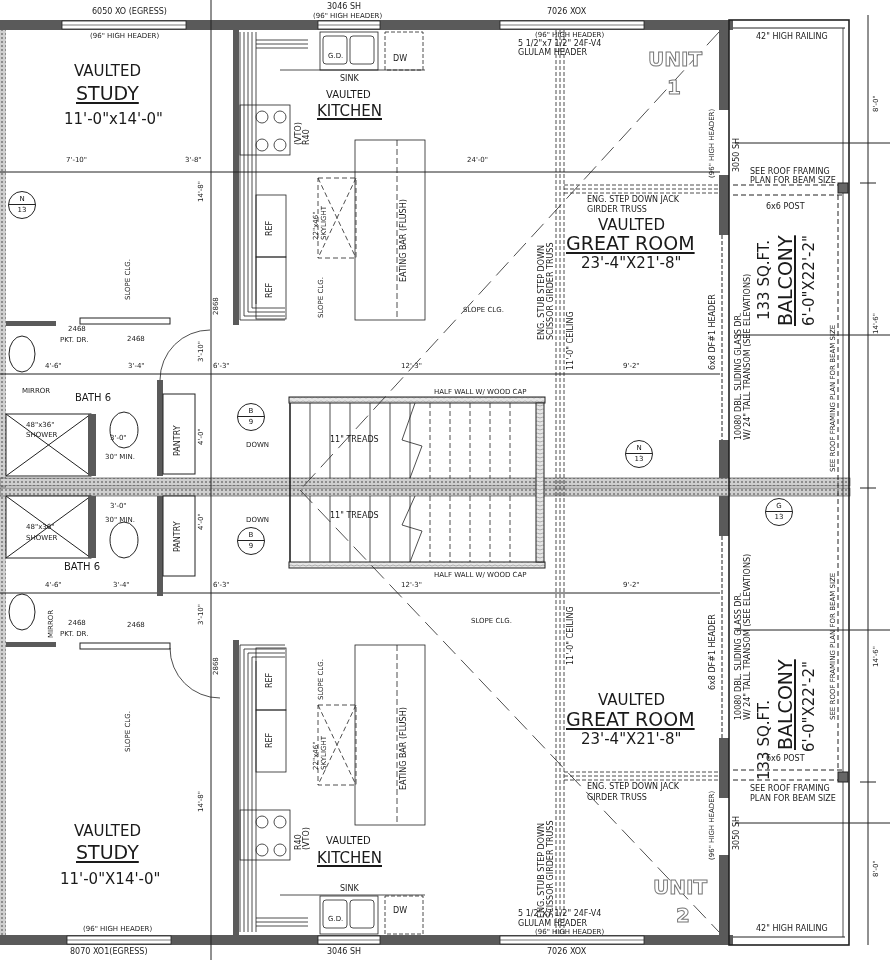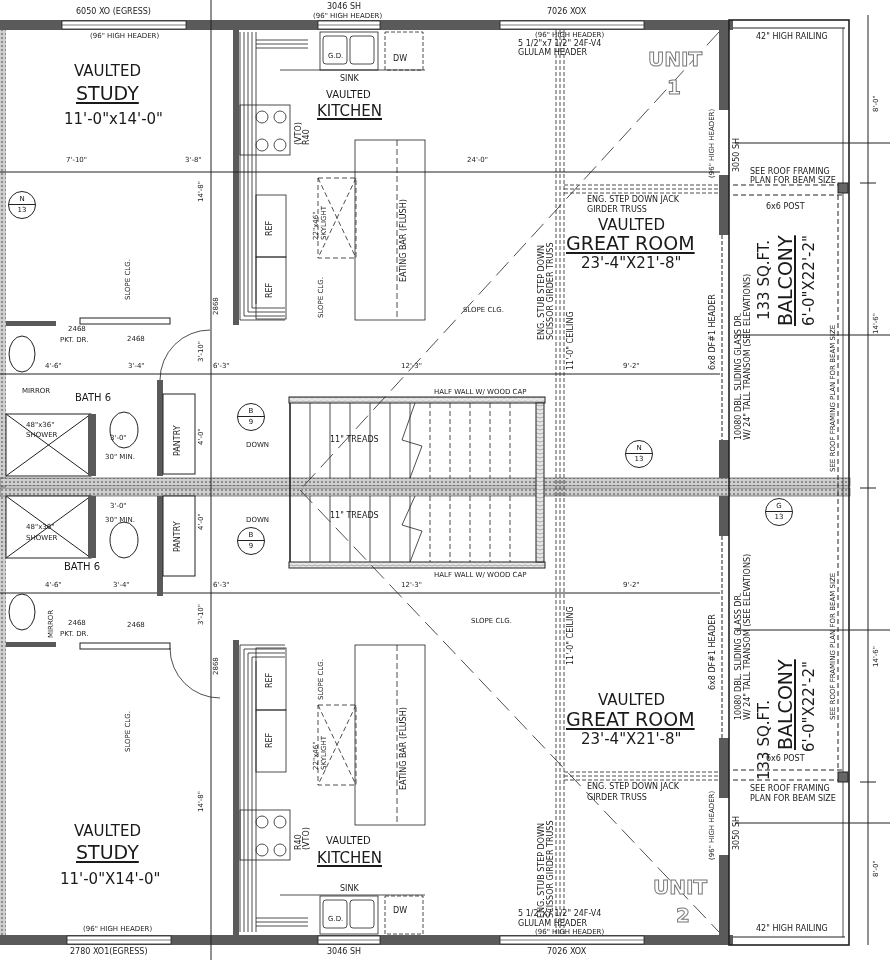--- a/index.html
+++ b/index.html
@@ -220,21 +220,21 @@
       <line x1="564" y1="776" x2="719" y2="776" stroke-dasharray="4 2"></line>
       <line x1="564" y1="780" x2="719" y2="780" stroke-dasharray="4 2"></line>
     </g>
 
     <line x1="719" y1="32" x2="300" y2="490" stroke-dasharray="18 8" stroke-width="0.8"></line>
     <line x1="300" y1="490" x2="719" y2="932" stroke-dasharray="18 8" stroke-width="0.8"></line>
   </g>
 </svg>
 
 
-<span class="t sm" style="left:76px;top:8px">6050 XO (EGRESS)</span>
+<span class="t sm" style="left:92px;top:8px">6050 XO (EGRESS)</span>
 <span class="t xs" style="left:90px;top:33px">(96" HIGH HEADER)</span>
 <span class="t sm" style="left:327px;top:3px">3046 SH</span>
 <span class="t xs" style="left:313px;top:13px">(96" HIGH HEADER)</span>
 <span class="t sm" style="left:547px;top:8px">7026 XOX</span>
 <span class="t xs" style="left:535px;top:32px">(96" HIGH HEADER)</span>
 <span class="t sm" style="left:518px;top:40px">5 1/2"x7 1/2" 24F-V4</span>
 <span class="t sm" style="left:518px;top:49px">GLULAM HEADER</span>
 <span class="t outline" style="left:648px;top:49px;font-size:20px">UNIT</span>
 <span class="t outline" style="left:667px;top:77px;font-size:20px">1</span>
 <span class="t xs v" style="left:709px;top:178px">(96" HIGH HEADER)</span>
@@ -384,21 +384,21 @@
 <span class="t sm v" style="left:733px;top:850px">3050 SH</span>
 <span class="t outline" style="left:653px;top:877px;font-size:20px">UNIT</span>
 <span class="t outline" style="left:676px;top:905px;font-size:20px">2</span>
 <span class="t sm" style="left:756px;top:925px">42" HIGH RAILING</span>
 
 <span class="t sm" style="left:518px;top:910px">5 1/2"x7 1/2" 24F-V4</span>
 <span class="t sm" style="left:518px;top:920px">GLULAM HEADER</span>
 <span class="t xs" style="left:535px;top:929px">(96" HIGH HEADER)</span>
 <span class="t sm" style="left:547px;top:948px">7026 XOX</span>
 <span class="t sm" style="left:327px;top:948px">3046 SH</span>
-<span class="t sm" style="left:70px;top:948px">2780 XO1(EGRESS)</span>
+<span class="t sm" style="left:70px;top:948px">8070 XO1(EGRESS)</span>
 <span class="t xs" style="left:83px;top:926px">(96" HIGH HEADER)</span>
 
 <span class="t lg" style="left:74px;top:824px">VAULTED</span>
 <span class="t xl u" style="left:76px;top:843px">STUDY</span>
 <span class="t lg" style="left:60px;top:872px">11'-0"X14'-0"</span>
 <span class="t xs v" style="left:125px;top:752px">SLOPE CLG.</span>
 
 <span class="t sm v" style="left:266px;top:688px">REF</span>
 <span class="t sm v" style="left:266px;top:748px">REF</span>
 <span class="t xs v" style="left:318px;top:700px">SLOPE CLG.</span>

